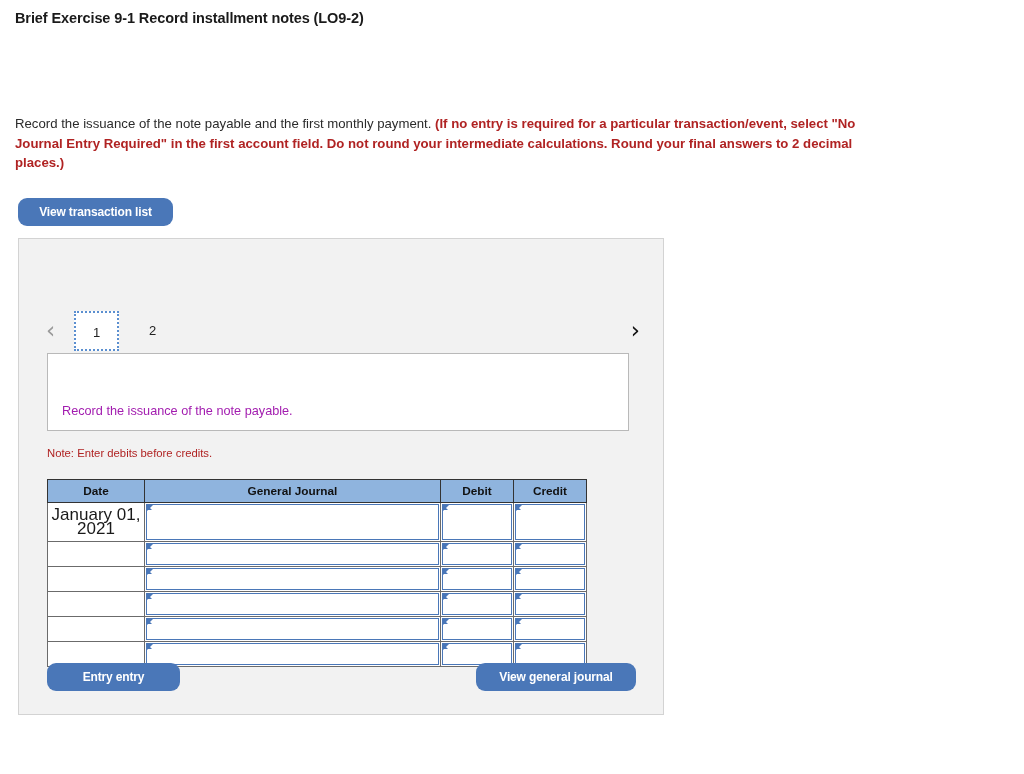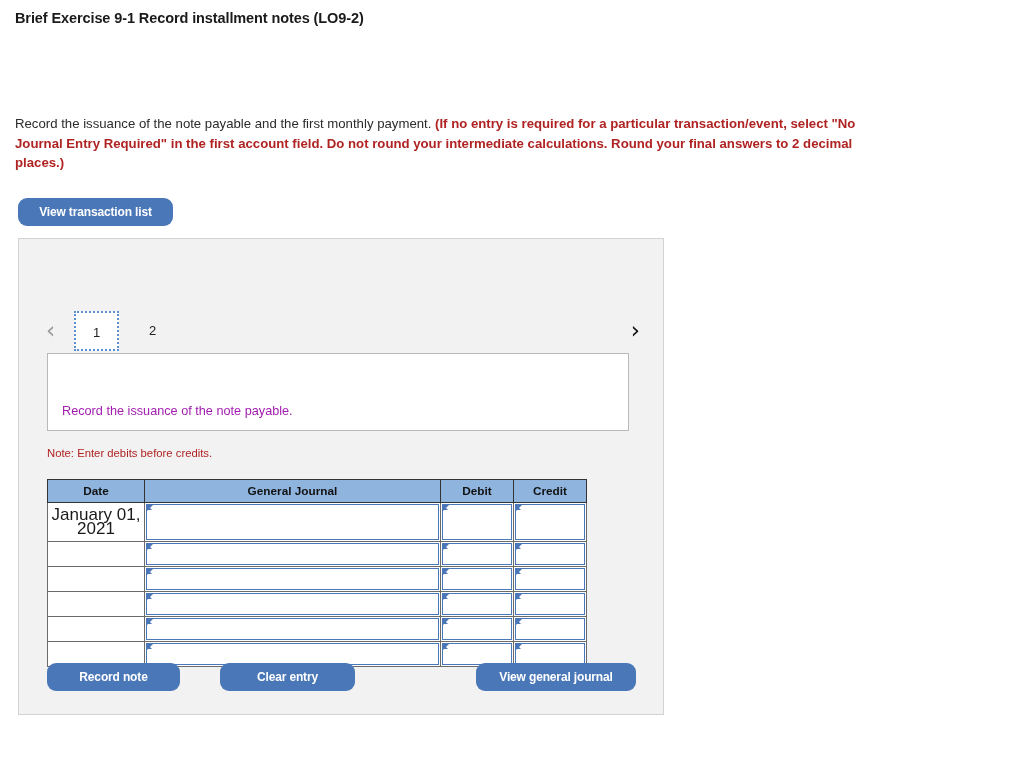--- a/index.html
+++ b/index.html
@@ -395,18 +395,17 @@
           <td>
             <span class="inputcell"></span>
           </td>
           <td>
             <span class="inputcell"></span>
           </td>
         </tr>
       </tbody>
     </table>
 
-    <button class="btn btn-record">Record note</button>
-    <button class="btn btn-clear">Clear entry</button>
+    <button class="btn btn-record">Entry entry</button>
     <button class="btn btn-viewgj">View general journal</button>
   </div>
 
 </div>
 
 </body></html>

